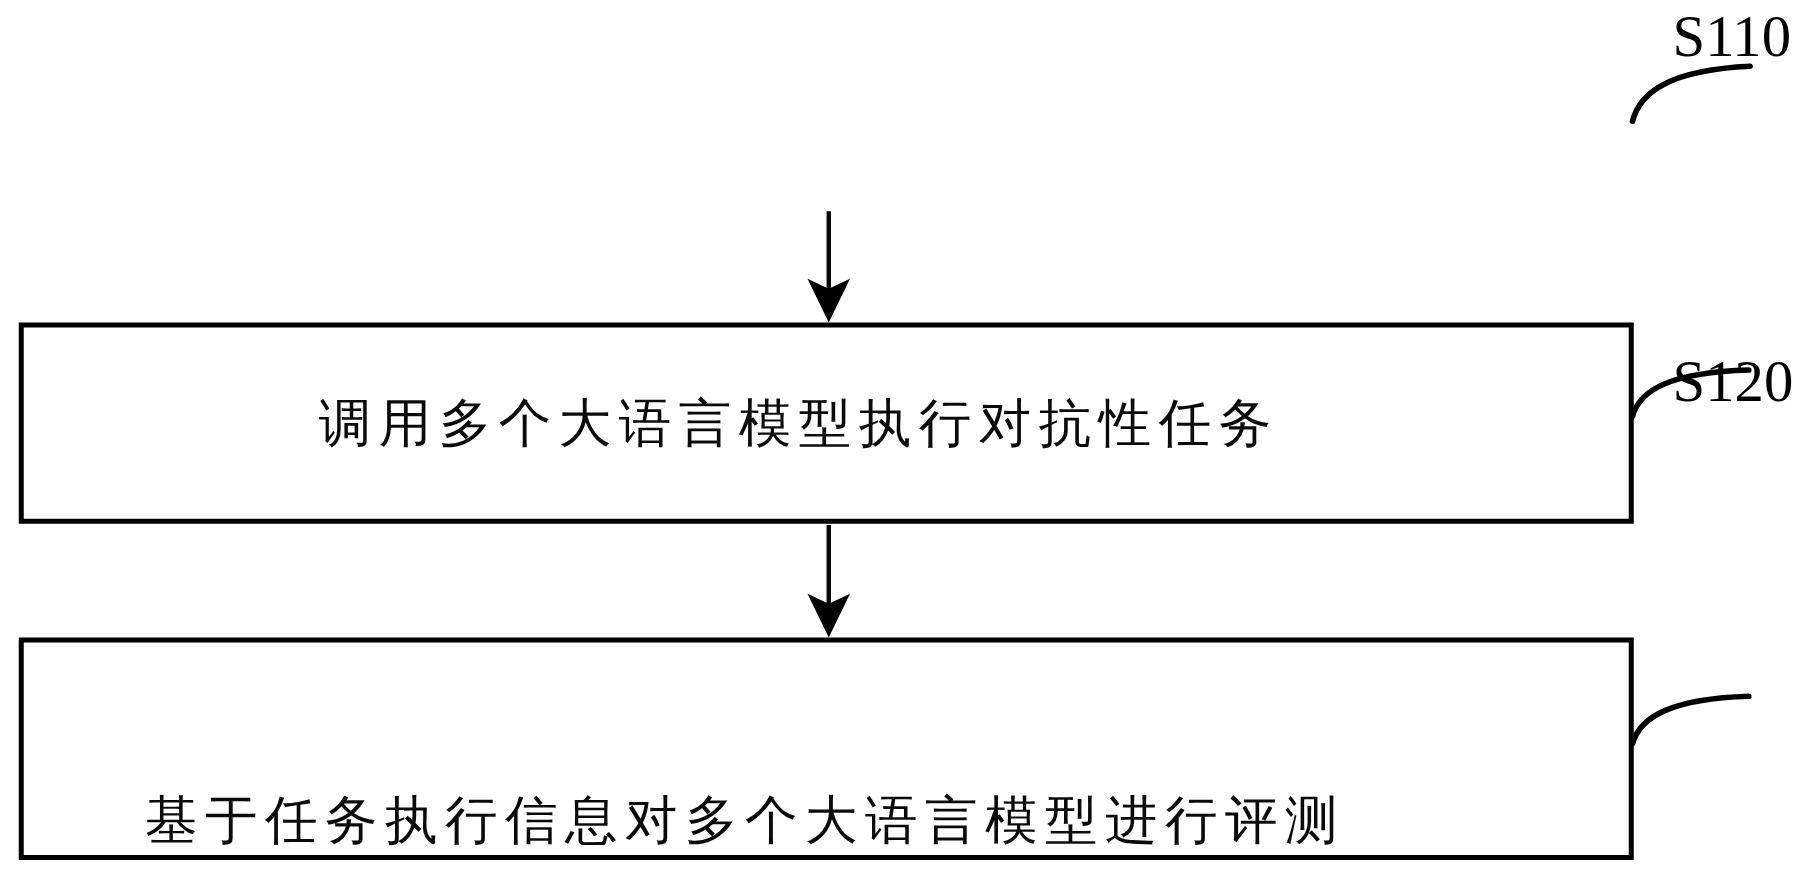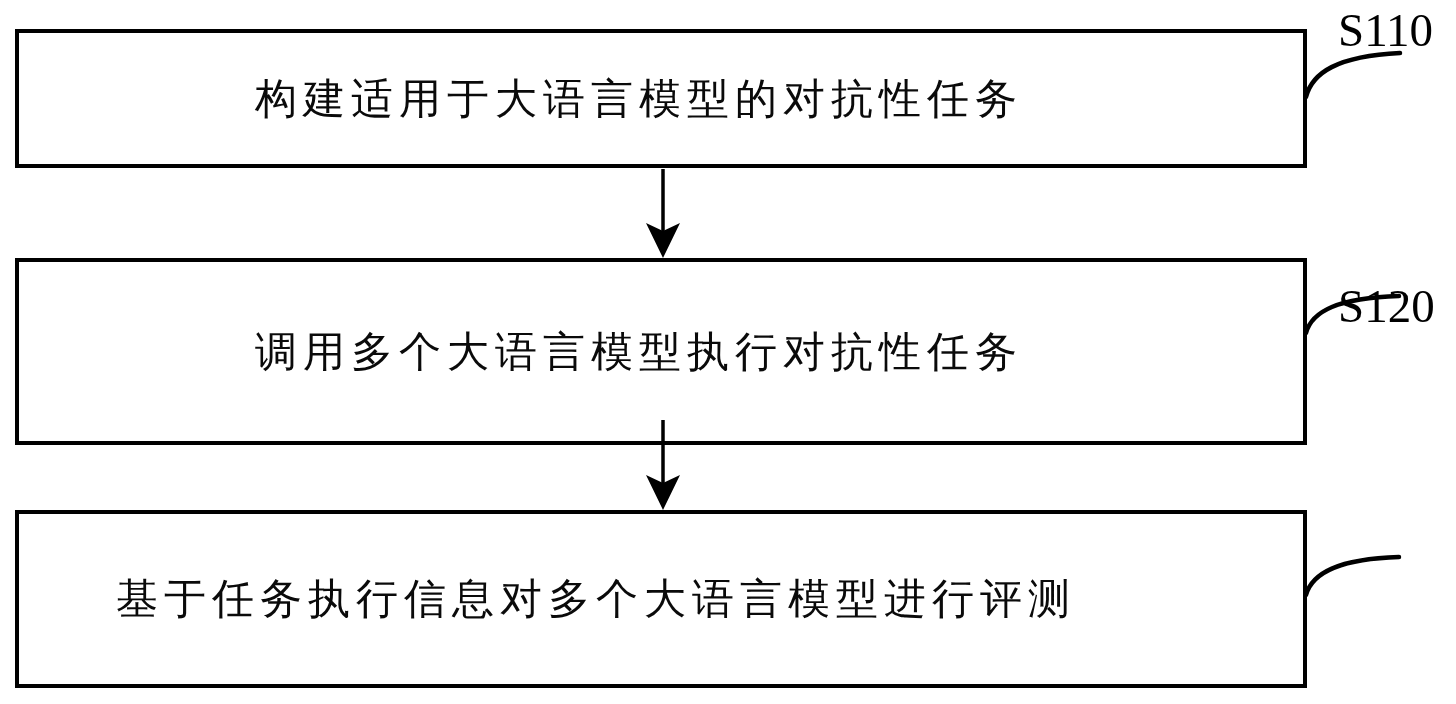--- a/index.html
+++ b/index.html
@@ -23,22 +23,22 @@
     justify-content: center;
   }
   .step-box .box-text {
     font-size: 42px;
     letter-spacing: 6px;
     color: #0a0a0a;
     white-space: nowrap;
     font-family: "Liberation Serif", serif;
   }
   #box-s110 { top: 29px;  height: 139px; }
-  #box-s120 { top: 258px; height: 187px; }
-  #box-s130 { top: 510px; height: 178px; }
+  #box-s120 { top: 258px; height: 161px; }
+  #box-s130 { top: 510px; height: 178px; align-items: flex-end; }
   #box-s110 .box-text, #box-s120 .box-text { transform: translateX(-22px); }
   #box-s130 .box-text { transform: translateX(-65px); }
   .step-label {
     position: absolute;
     left: 1338px;
     font-size: 47px;
     line-height: 1.0;
     color: #000000;
     font-family: "Liberation Serif", serif;
     white-space: nowrap;
@@ -52,23 +52,20 @@
     width: 1456px;
     height: 704px;
     pointer-events: none;
   }
 </style>
 </head>
 <body>
 
 <div class="canvas">
 
-  <div class="step-box" id="box-s110">
-    <span class="box-text">构建适用于大语言模型的对抗性任务</span>
-  </div>
 
   <div class="step-box" id="box-s120">
     <span class="box-text">调用多个大语言模型执行对抗性任务</span>
   </div>
 
   <div class="step-box" id="box-s130">
     <span class="box-text">基于任务执行信息对多个大语言模型进行评测</span>
   </div>
 
   <div class="step-label" id="label-s110">S110</div>

